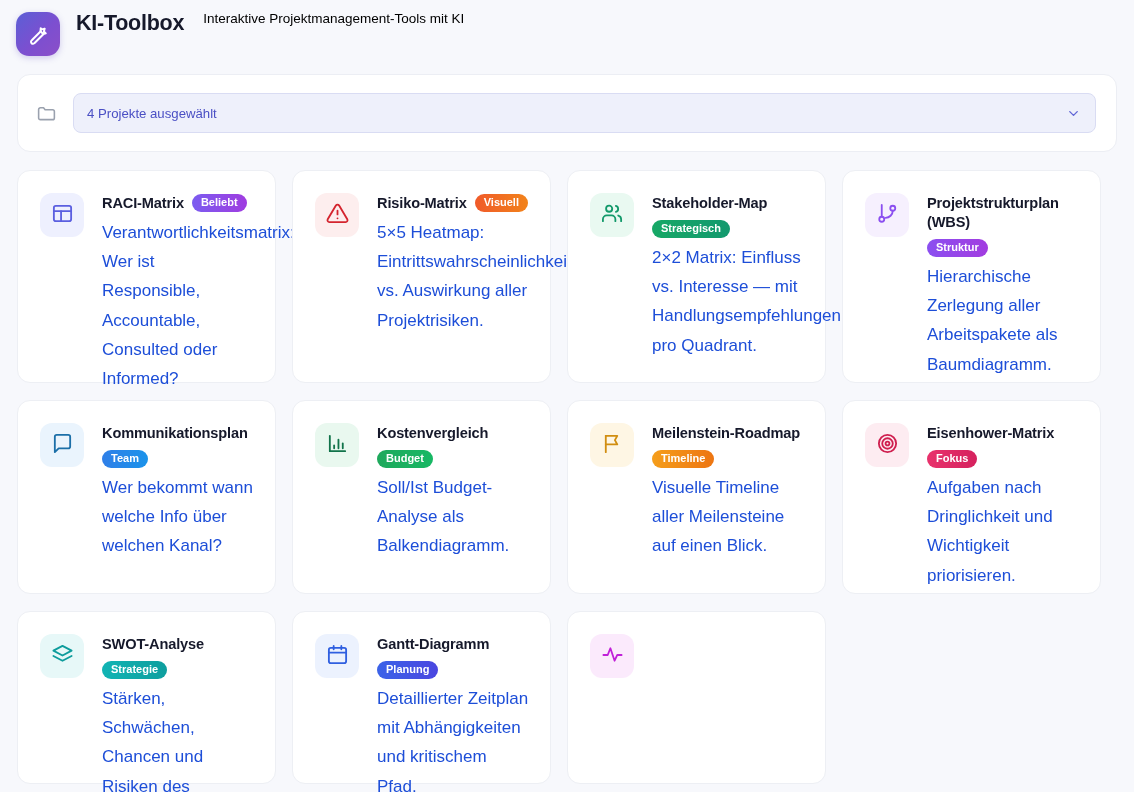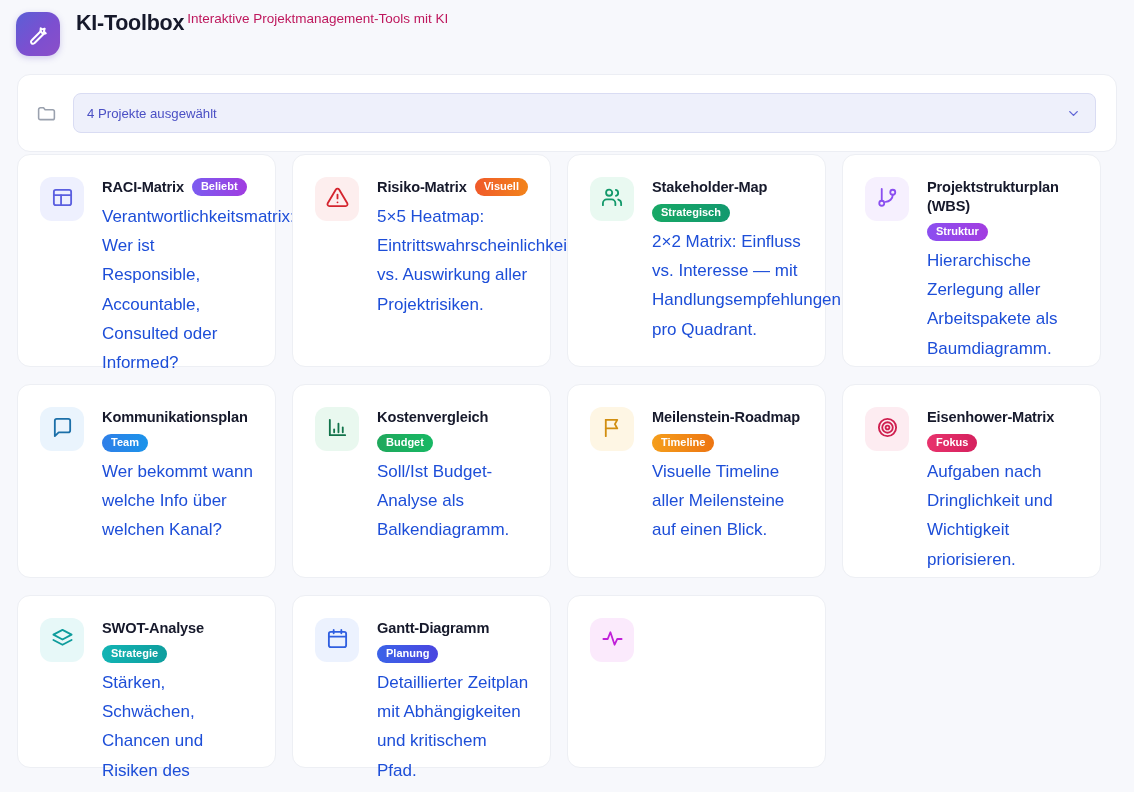--- a/index.html
+++ b/index.html
@@ -24,21 +24,21 @@
     flex: 0 0 auto;
     box-shadow: 0 2px 6px rgba(90,70,190,.25);
     margin-top: 2px;
   }
   .logo-badge svg { display: block; }
   .header-text { display: flex; flex-direction: row; gap: 3px; padding-top: 1px; }
   .app-title {
     font-size: 21.5px; font-weight: bold; color: #16192b;
     letter-spacing: -0.25px; line-height: 1.15;
   }
-  .app-subtitle { font-size: 13.5px; color: #be185d; line-height: 1.2; }
+  .app-subtitle { font-size: 13.5px; color: #000000; line-height: 1.2; margin-left: 16px; }
 
   
   .selector-panel {
     position: absolute; left: 17px; top: 74px;
     width: 1100px; height: 78px;
     background: #ffffff;
     border: 1px solid #eceef4;
     border-radius: 13px;
     display: flex; align-items: center;
     padding: 0 20px 0 18px;
@@ -52,21 +52,21 @@
     border-radius: 8px;
     display: flex; align-items: center; justify-content: space-between;
     padding: 0 14px 0 13px;
     cursor: pointer;
   }
   .select-value { font-size: 13.2px; color: #4a4fc4; }
   .chev { color: #6166d6; display: flex; }
 
   
   .grid {
-    position: absolute; left: 17px; top: 154px;
+    position: absolute; left: 17px; top: 170px;
     width: 1104px;
     display: grid;
     grid-template-columns: repeat(4, 259px);
     column-gap: 16px;
     row-gap: 17px;
   }
   .card {
     background: #ffffff;
     border: 1px solid #edeff4;
     border-radius: 13px;

